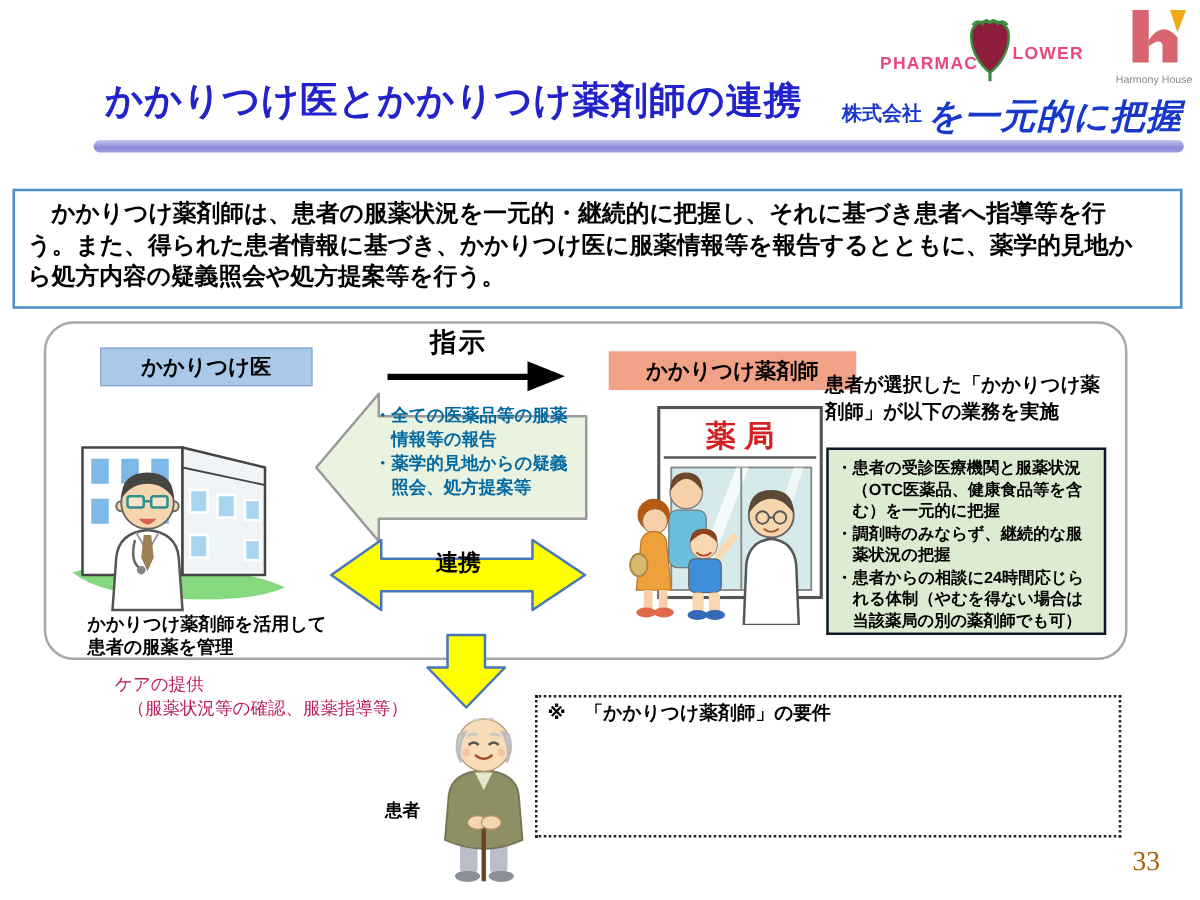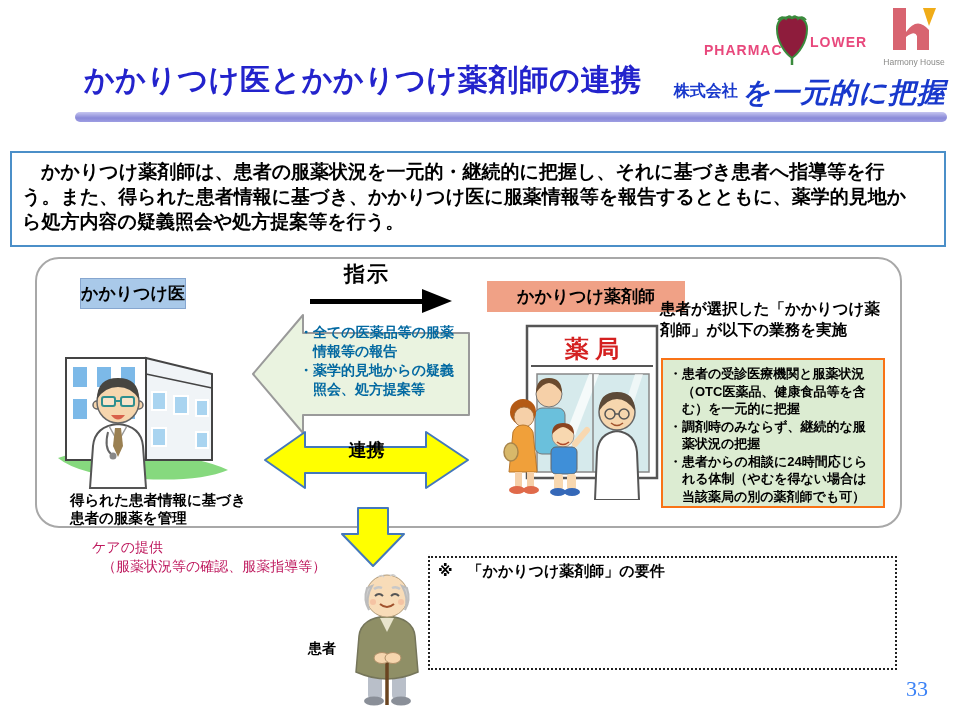--- a/index.html
+++ b/index.html
@@ -8,65 +8,65 @@
   .abs{position:absolute;}
 
   
   .title{left:84px;top:60px;font-size:30px;font-weight:bold;color:#2323cc;letter-spacing:0.5px;white-space:nowrap;}
   .title-bar{left:75px;top:112px;width:872px;height:10px;border-radius:5px;
              background:linear-gradient(180deg,#c6c6f0 0%,#8a8ad8 60%,#9d9de2 100%);}
   .logo-pharmacy{left:700px;top:10px;width:168px;height:56px;}
   .logo-pharmacy .t1{position:absolute;left:4px;top:32px;color:#e8487c;font-weight:bold;font-size:14px;letter-spacing:1px;}
   .logo-pharmacy .t2{position:absolute;left:110px;top:24px;color:#e8487c;font-weight:bold;font-size:14px;letter-spacing:1px;}
   .logo-pharmacy svg{position:absolute;left:74px;top:2px;}
-  .logo-harmony{left:874px;top:6px;width:80px;height:62px;text-align:center;}
+  .logo-harmony{left:874px;top:6px;width:80px;height:62px;text-align:right;}
   .logo-harmony .hh{color:#8a8a88;font-size:8.5px;margin-top:1px;white-space:nowrap;}
   .company{right:14px;top:74px;display:flex;align-items:center;gap:4px;color:#1838cc;white-space:nowrap;}
   .company .prefix{font-size:16px;font-weight:bold;padding-bottom:3px;}
   .company .name{font-size:28px;font-weight:bold;font-style:italic;letter-spacing:1px;}
 
   
   .intro{left:10px;top:151px;width:936px;height:96px;border:2px solid #4b8fc8;box-sizing:border-box;
          padding:6px 26px 0 10px;font-size:19px;font-weight:bold;line-height:25px;color:#000;}
 
   
   .main-box{left:35px;top:257px;width:867px;height:271px;border:2px solid #a8a8a8;border-radius:24px;box-sizing:border-box;background:#fff;}
 
-  .doctor-label{left:80px;top:278px;background:#a9c9e9;border:1px solid #86a6cf;padding:3px 0;font-size:17px;font-weight:bold;}
+  .doctor-label{left:80px;top:278px;background:#a9c9e9;border:1px solid #86a6cf;padding:3px 32px;font-size:17px;font-weight:bold;}
   .pharmacist-label{left:487px;top:281px;background:#f0a186;padding:4px 30px;font-size:17px;font-weight:bold;}
 
   .shiji-text{left:344px;top:260px;font-size:21px;font-weight:bold;letter-spacing:2px;}
   .shiji-line{left:310px;top:299px;width:114px;height:5px;background:#000;}
   .shiji-head{left:422px;top:289px;width:0;height:0;border-left:30px solid #000;border-top:12px solid transparent;border-bottom:12px solid transparent;}
 
   .green-arrow{left:251px;top:311px;}
   .green-arrow-text{left:299px;top:323px;width:168px;font-size:14px;font-weight:bold;line-height:1.35;color:#0369a1;}
   .hang{ text-indent:-1em; margin-left:1em; }
 
   .renkei-arrow{left:263px;top:428px;}
   .renkei-text{left:263px;top:438px;width:207px;text-align:center;font-size:18px;font-weight:bold;}
 
   .down-arrow{left:340px;top:506px;}
 
   .manage-text{left:70px;top:491px;font-size:14.5px;font-weight:bold;line-height:1.25;}
 
   .selected-text{left:660px;top:299px;width:228px;font-size:15.5px;font-weight:bold;line-height:1.35;}
-  .duties-box{left:661px;top:358px;width:224px;height:150px;background:#dcecd2;border:2px solid #f97316;box-sizing:border-box;
+  .duties-box{left:661px;top:358px;width:224px;height:150px;background:#dcecd2;border:2px solid #0f172a;box-sizing:border-box;
               padding:5px 6px;font-size:13px;font-weight:bold;line-height:1.35;}
 
   .care-text{left:92px;top:538px;font-size:14px;line-height:1.35;color:#be185d;}
   .care-text .l2{margin-left:10px;}
 
   .patient-label{left:308px;top:640px;font-size:14px;font-weight:bold;}
 
   .req-box{left:428px;top:556px;width:469px;height:114px;border:2px dotted #222;box-sizing:border-box;
            padding:4px 8px;font-size:15px;line-height:17.5px;color:#000;font-weight:bold;}
   .req-box .items{padding-left:14px;}
 
-  .page-num{left:906px;top:676px;font-size:22px;font-family:"Liberation Serif","DejaVu Serif",serif;color:#3b82f6;}
+  .page-num{left:906px;top:676px;font-size:22px;font-family:"Liberation Serif","DejaVu Serif",serif;color:#a16207;}
 
   .illu{pointer-events:none;}
 </style>
 </head>
 <body>
 
 <div class="slide">
 
   <div class="abs title">かかりつけ医とかかりつけ薬剤師の連携</div>
   <div class="abs title-bar"></div>
@@ -190,21 +190,21 @@
     <div class="hang">・調剤時のみならず、継続的な服薬状況の把握</div>
     <div class="hang">・患者からの相談に24時間応じられる体制（やむを得ない場合は当該薬局の別の薬剤師でも可）</div>
   </div>
 
   <svg class="abs renkei-arrow illu" width="207" height="64" viewBox="0 0 207 64">
     <polygon points="2,32 42,4 42,19 163,19 163,4 205,32 163,60 163,45 42,45 42,60" fill="#ffff00" stroke="#4478bb" stroke-width="2" stroke-linejoin="round"></polygon>
   </svg>
   <div class="abs renkei-text">連携</div>
 
   <div class="abs manage-text">
-    <div>得られた患者情報に基づき</div>
+    <div>かかりつけ薬剤師を活用して</div>
     <div>患者の服薬を管理</div>
   </div>
 
   <svg class="abs down-arrow illu" width="66" height="62" viewBox="0 0 66 62">
     <polygon points="18,2 48,2 48,28 64,28 33,60 2,28 18,28" fill="#ffff00" stroke="#4478bb" stroke-width="2" stroke-linejoin="round"></polygon>
   </svg>
 
   <div class="abs care-text">
     <div>ケアの提供</div>
     <div class="l2">（服薬状況等の確認、服薬指導等）</div>

